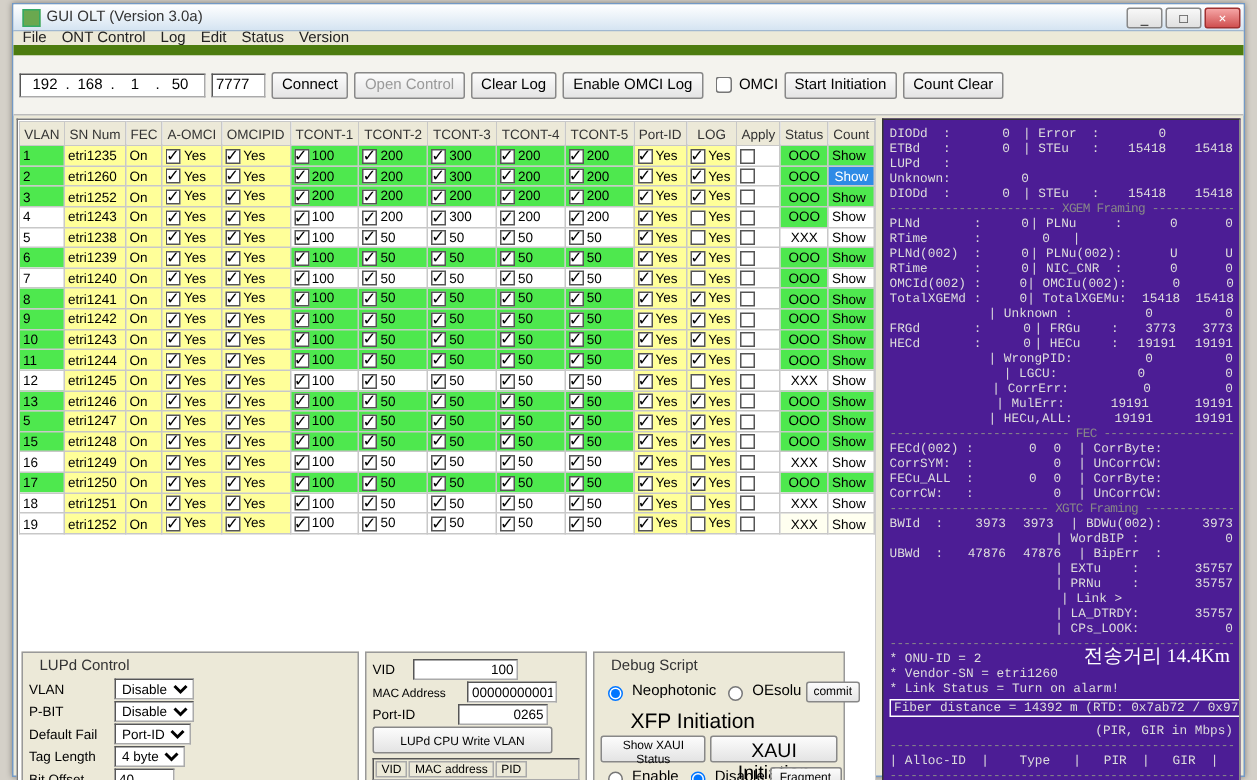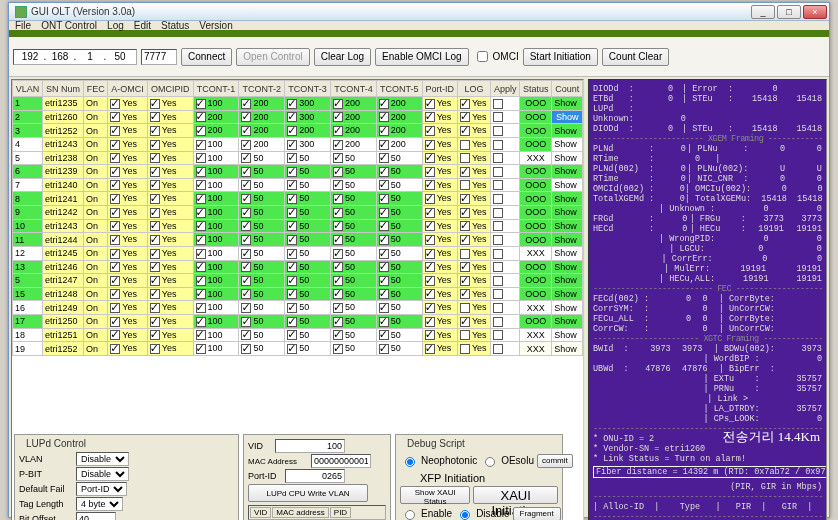--- a/index.html
+++ b/index.html
@@ -535,39 +535,39 @@
           <div class="fldrow">
               <label style="width:24px">VID</label>
               <input style="width: 70px; text-align: right;" value="100">
             </div>
           <div class="fldrow">
               <label style="width:60px;font-size:8px">MAC Address</label>
               <input style="width: 60px;" value="000000000011">
             </div>
           <div class="fldrow">
               <label style="width:34px">Port-ID</label>
-              <input style="width: 60px; text-align: right;" value="0265">
+              <input style="width: 60px; text-align: right; margin-left: 20px;" value="0265">
             </div>
           <button class="tb" style="width:120px;font-size:8px">LUPd CPU Write VLAN</button>
           <div style="border:1px inset #aaa; margin-top:3px; padding:1px; display:flex; gap:1px; font-size:8px">
             <span style="border:1px solid #aaa;padding:0 3px">VID</span>
             <span style="border:1px solid #aaa;padding:0 3px">MAC address</span>
             <span style="border:1px solid #aaa;padding:0 3px">PID</span>
           </div>
         </div>
         <div class="panel" style="width:168px">
           <div class="ptitle">Debug Script</div>
           <div class="fldrow">
               <input type="radio" class="radio" checked="" style="">
               <span>Neophotonic</span> 
               <input type="radio" class="radio" style="">
               <span>OEsolu</span> 
               <button class="tb" style="height:14px;padding:0 4px;font-size:8px">commit</button>
             </div>
-          <div style="font-size:11px;margin:3px 0 2px 20px">XFP Initiation</div>
+          <div style="font-size:14px;margin:3px 0 2px 20px">XFP Initiation</div>
           <div class="fldrow">
               <button class="tb" style="font-size:8px">Show XAUI Status</button>
               <button class="tb" style="font-size:13px">XAUI Initiation</button>
             </div>
           <div class="fldrow">
               <input type="radio" class="radio" style="">
               <span>Enable</span> 
               <input type="radio" class="radio" checked="" style="">
               <span>Disable</span> 
               <button class="tb" style="font-size:8px;height:14px">Fragment</button>

